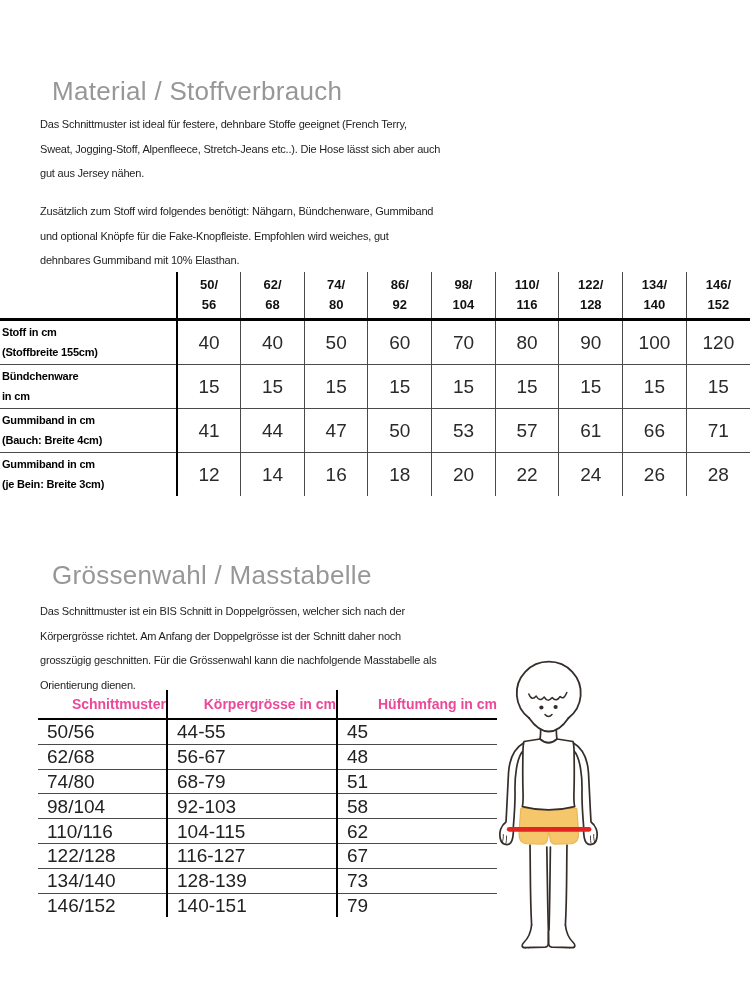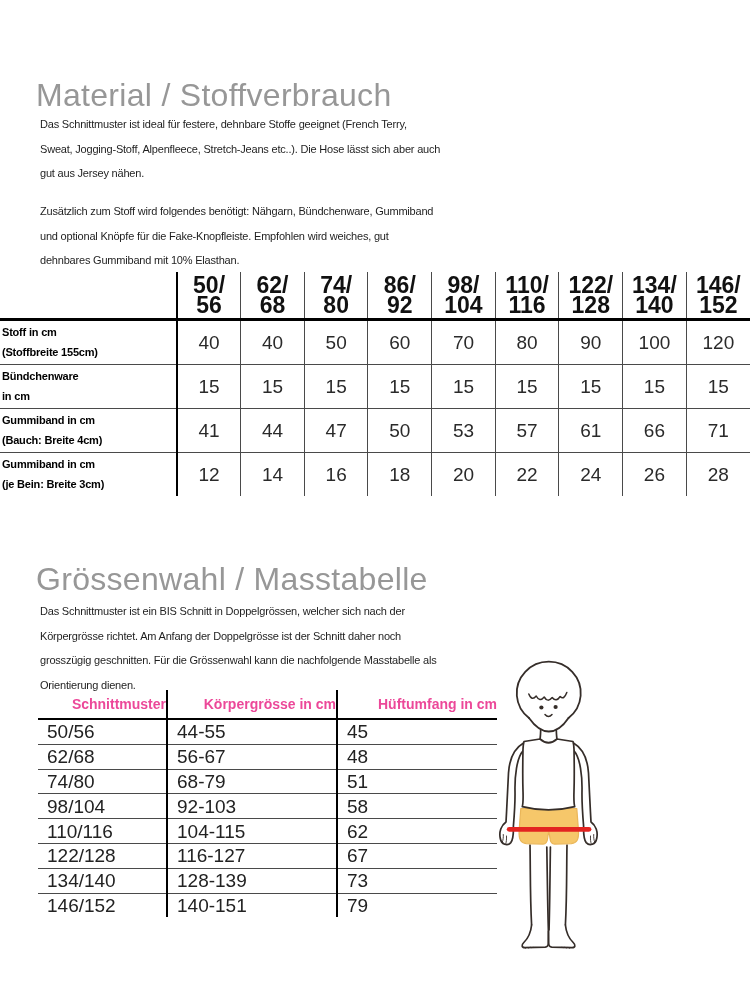--- a/index.html
+++ b/index.html
@@ -1,26 +1,26 @@
 <!DOCTYPE html>
 <html><head>
 <meta charset="utf-8">
 <style>
   html,body{margin:0;padding:0;background:#fff;}
   #page{position:relative;width:750px;height:1000px;background:#fff;overflow:hidden;
         font-family:"Liberation Sans","DejaVu Sans",sans-serif;color:#1d1d1d;}
-  .heading{position:absolute;left:36px;font-size:32px;font-weight:300;color:#979797;
+  .heading{position:absolute;left:52px;font-size:26px;font-weight:300;color:#979797;
            letter-spacing:0.3px;line-height:36px;white-space:nowrap;}
   .para{position:absolute;left:40px;width:700px;font-size:11px;line-height:24.5px;
         color:#1e1e1e;white-space:pre-line;letter-spacing:-0.2px;}
 
   
   #fabric-table{position:absolute;left:0;top:272px;width:750px;border-collapse:collapse;table-layout:fixed;}
   #fabric-table th,#fabric-table td{padding:0;vertical-align:middle;}
-  #fabric-table .sz{font-weight:700;font-size:23px;line-height:20.5px;text-align:center;color:#111;height:46px;margin-left:32px;}
+  #fabric-table .sz{font-weight:700;font-size:13px;line-height:20.5px;text-align:center;color:#111;height:46px;margin-left:32px;}
   #fabric-table .lbl{text-align:left;padding-left:2px;font-weight:700;font-size:11px;
                      line-height:19.5px;color:#000;letter-spacing:-0.2px;white-space:nowrap;}
   #fabric-table .val{font-size:19px;text-align:center;color:#2a2a2a;height:43px;font-weight:400;}
   #fabric-table tr:first-child th{border-bottom:3px solid #000;}
   #fabric-table th + th,#fabric-table td + td{border-left:1.3px solid #4a4a4a;}
   #fabric-table th:nth-child(2),#fabric-table td:nth-child(2){border-left:2.8px solid #000;}
   #fabric-table tr:not(:first-child) th,#fabric-table tr:not(:first-child) td{border-top:1.3px solid #4a4a4a;}
 
   
   #size-table{position:absolute;left:38px;top:690px;width:459px;border-collapse:collapse;table-layout:fixed;}

